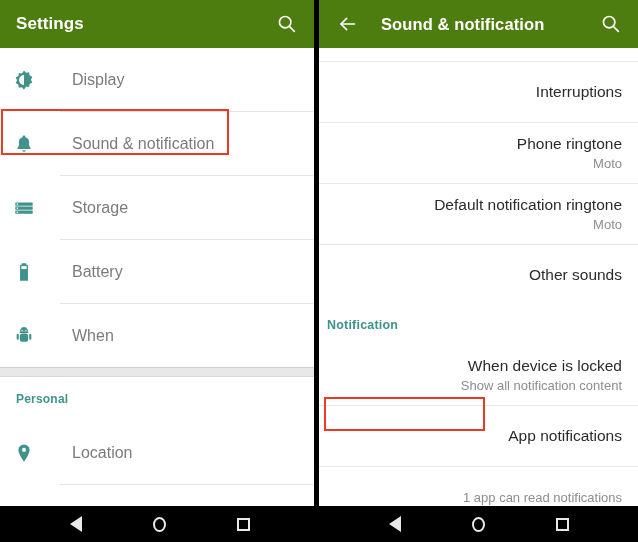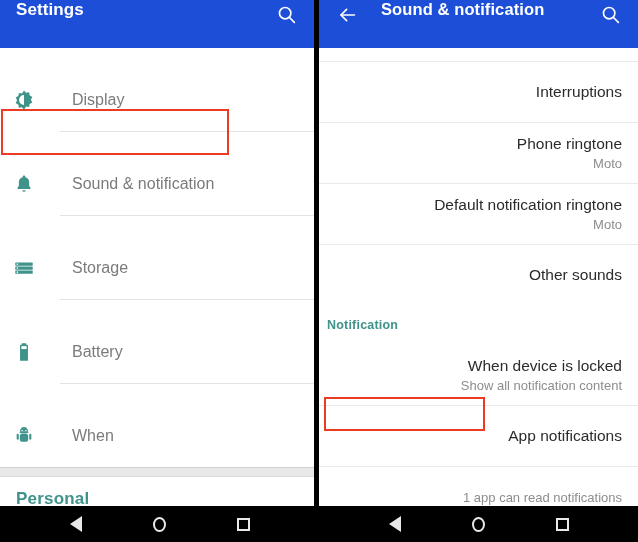--- a/index.html
+++ b/index.html
@@ -28,22 +28,23 @@
     background: #ffffff;
     overflow: hidden;
   }
   .panel.left  { left: 0; }
   .panel.right { left: 319px; width: 319px; }
 
   
   .appbar {
     position: relative;
     height: 48px;
-    background: #1d4ed8;
-    display: flex;
+    background: #4d7c0f;
+    display: flex;
+    align-items: center;
     box-sizing: border-box;
   }
   .appbar.left-bar  { padding: 0 12px 0 16px; }
   .appbar.right-bar { padding: 0 12px 0 14px; }
   .appbar-title {
     color: #ffffff;
     font-size: 17px;
     font-weight: bold;
     letter-spacing: 0.1px;
     white-space: nowrap;
@@ -67,21 +68,20 @@
   .row {
     position: relative;
     display: flex;
     align-items: center;
     box-sizing: border-box;
     background: #fff;
   }
   .left .row {
     height: 63px;
     padding-left: 12px;
-    margin-top: 20px;
   }
   .left .row .row-icon {
     width: 24px;
     height: 24px;
     flex: 0 0 24px;
     display: flex;
     align-items: center;
     justify-content: center;
     margin-right: 0;
   }
@@ -105,21 +105,21 @@
   }
   .section-header {
     height: 44px;
     display: flex;
     align-items: center;
     padding-left: 16px;
     box-sizing: border-box;
     background: #fff;
   }
   .section-header span {
-    font-size: 17px;
+    font-size: 12px;
     font-weight: bold;
     color: #3f938a;
     letter-spacing: 0.2px;
   }
 
   
   .right .row {
     min-height: 60px;
     padding: 0 16px;
     flex-direction: column;

